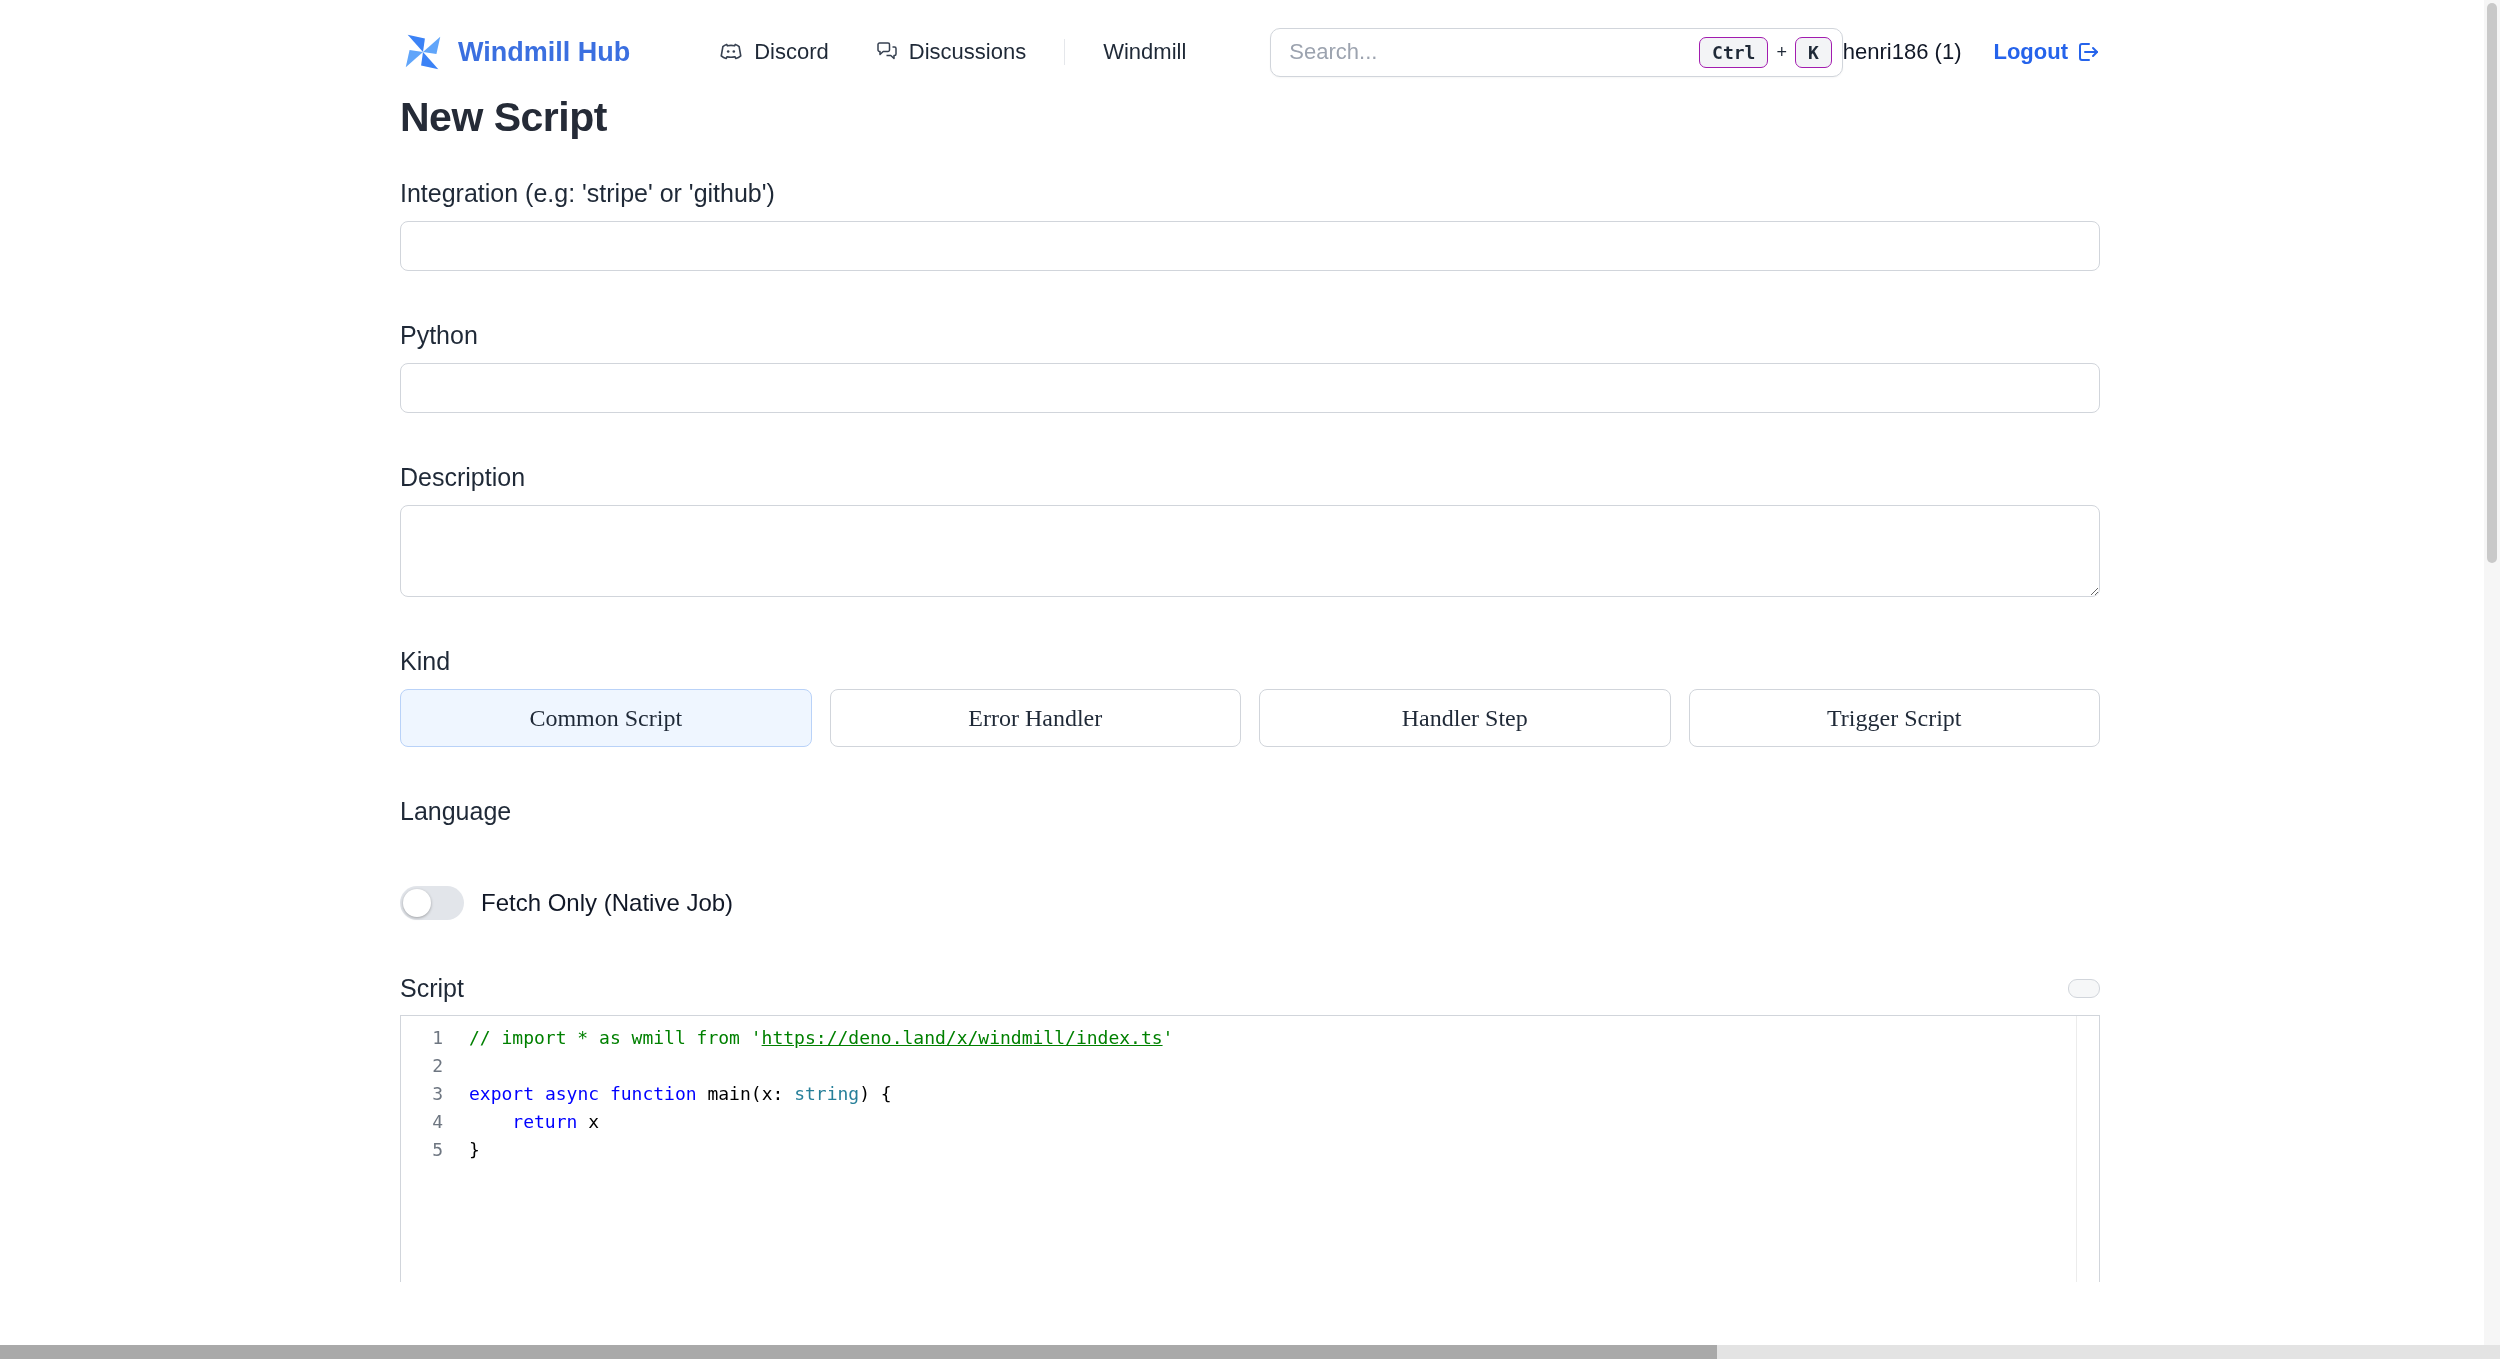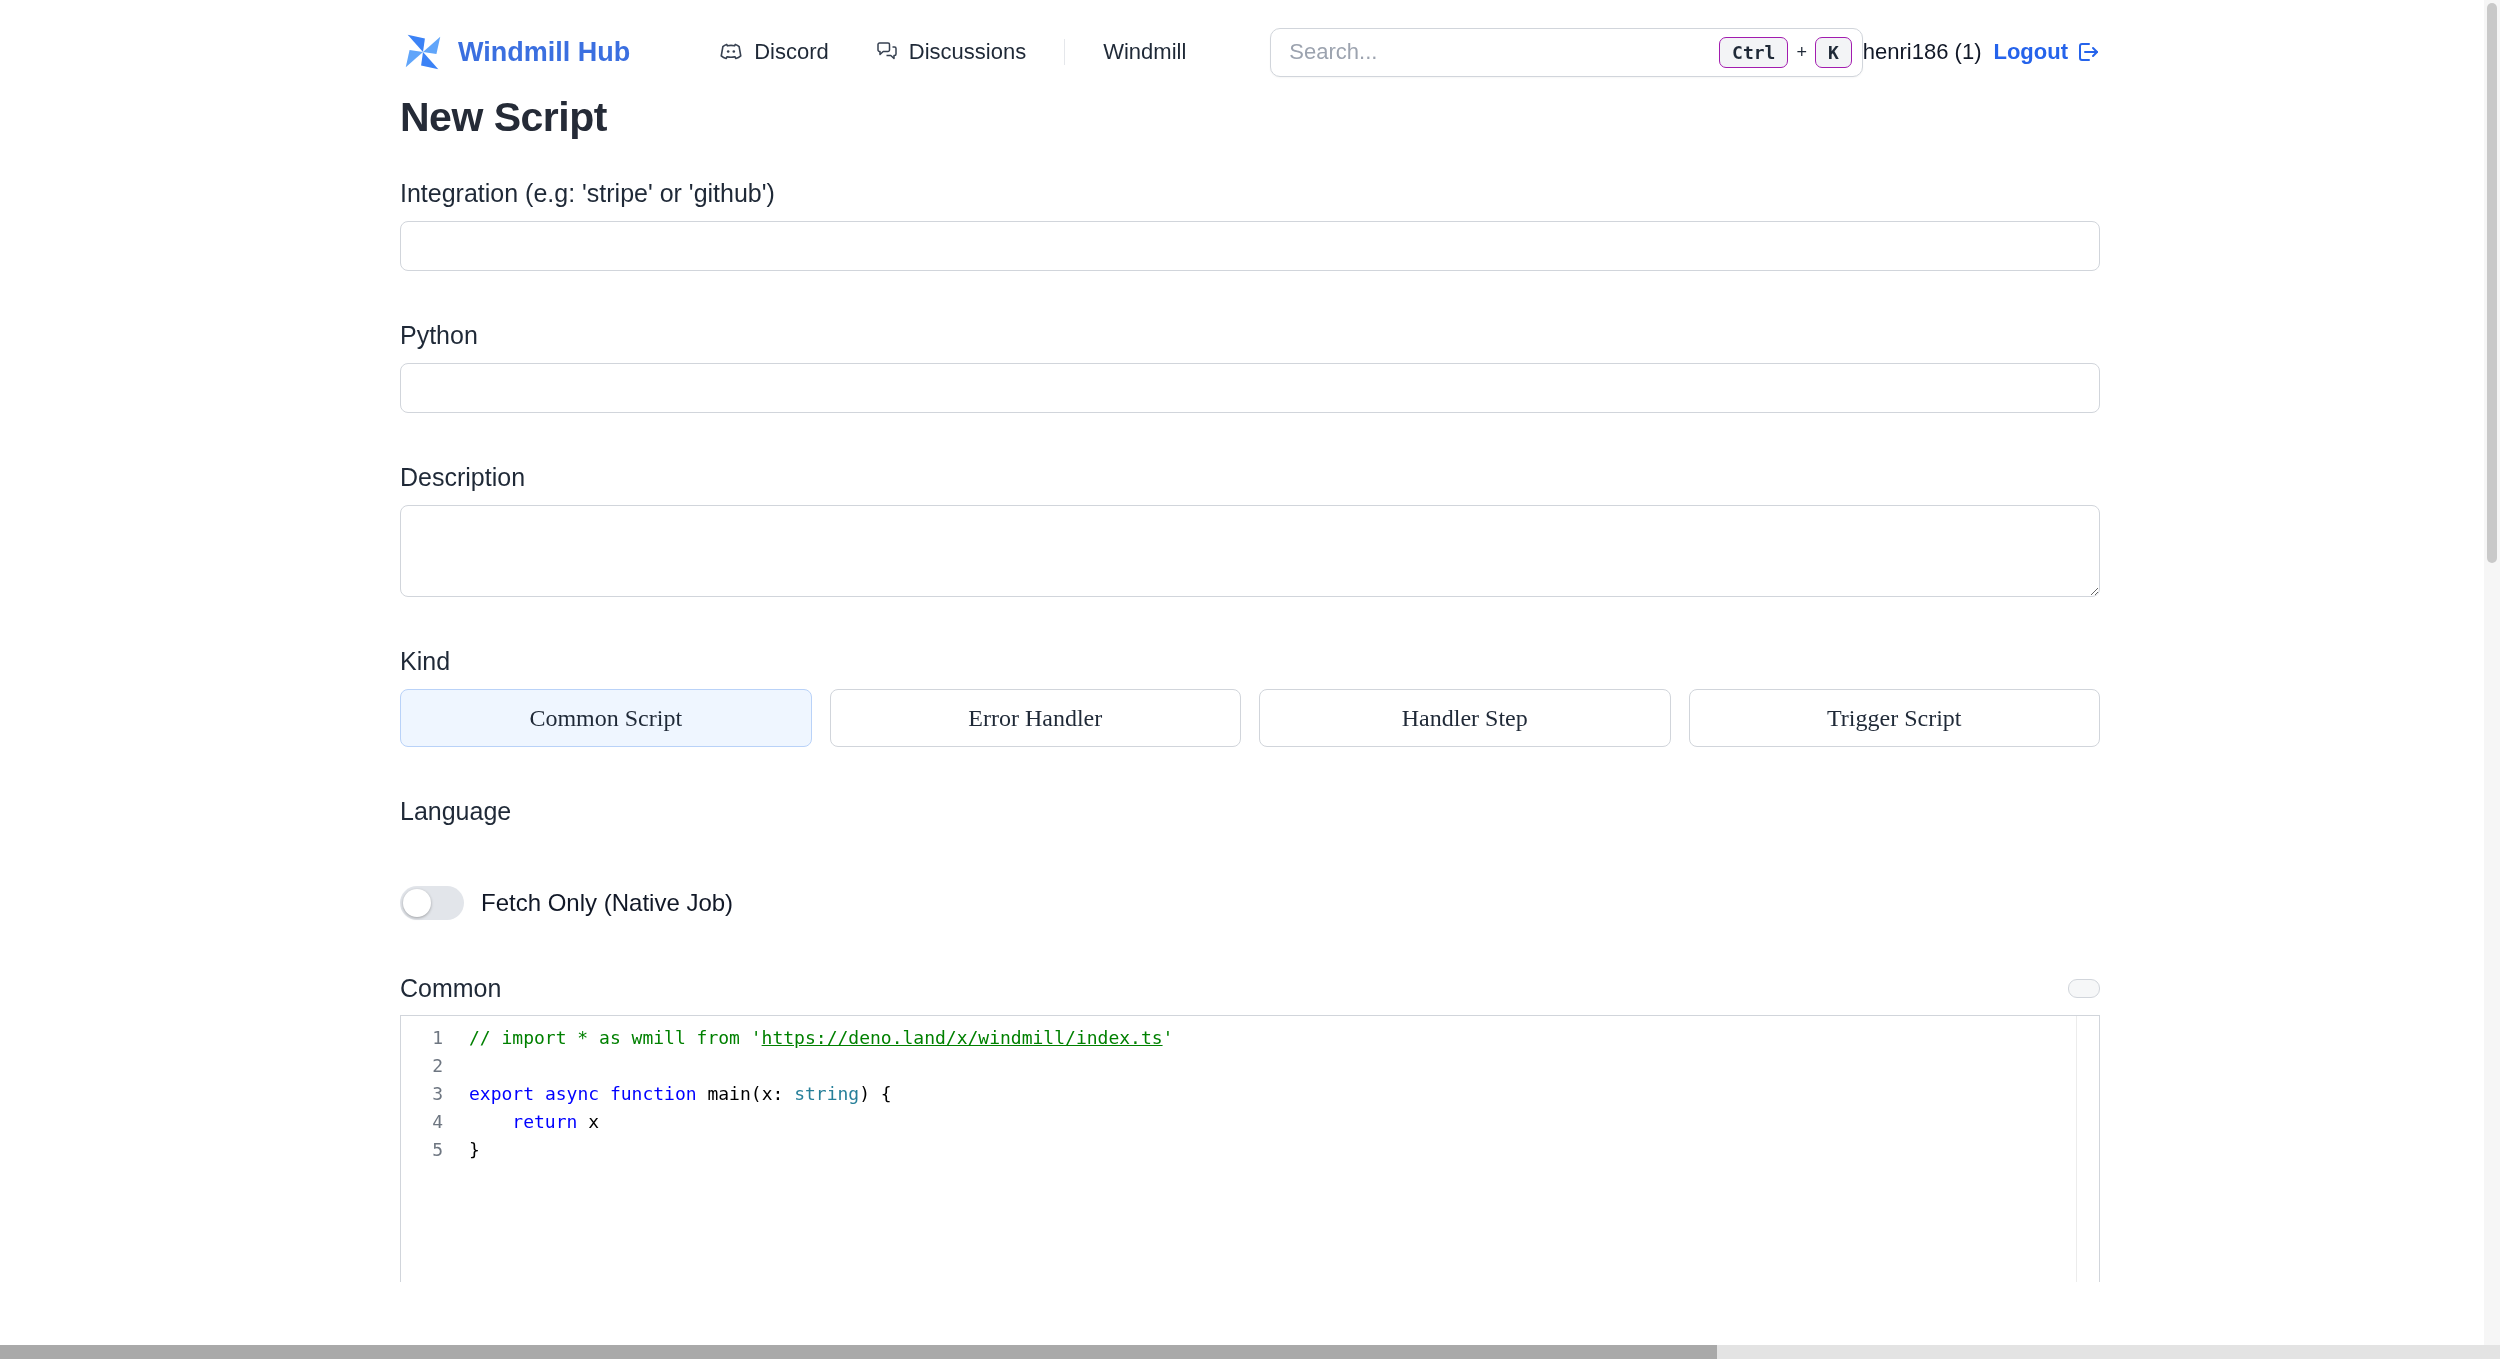--- a/index.html
+++ b/index.html
@@ -19,21 +19,21 @@
 
   .search { margin-left:84px; width:578px; height:47px; border:1px solid var(--border,#d1d5db);
     border-radius:10px; display:flex; align-items:center; padding:0 10px 0 16px; background:#fff;
     box-shadow:0 1px 2px rgba(0,0,0,0.04); }
   .search input { border:none; outline:none; flex:1; min-width:0; font-size:22px; font-family:inherit; color:#111827; background:transparent; }
   .search input::placeholder { color:var(--muted,#9ca3af); }
   .kbd { background:#f3f4f6; border:1px solid #a21caf; border-radius:7px; padding:4px 12px;
     font-family:"DejaVu Sans Mono", monospace; font-size:18px; font-weight:700; color:#1f2937; }
   .kbd-plus { margin:0 8px; font-size:18px; color:#1f2937; }
 
-  .header-right { margin-left:auto; display:flex; align-items:center; gap:12px; }
+  .header-right { margin-left:auto; display:flex; align-items:center; gap:32px; }
   .user { font-size:22px; color:#111827; white-space:nowrap; }
   .logout { display:flex; align-items:center; gap:8px; color:var(--link,#2563eb); font-size:22px; font-weight:600; cursor:pointer; text-decoration:none; white-space:nowrap; }
 
   
   .page-title { margin:16px 0 0 0; font-size:41px; font-weight:700; color:#252b37; letter-spacing:-0.5px; }
 
   .section { margin-top:50px; }
   .section.first { margin-top:38px; }
   .field-label { font-size:25px; color:#1f2937; margin-bottom:13px; }
   .text-input { display:block; width:100%; box-sizing:border-box; height:50px; border:1px solid var(--border,#d1d5db);
@@ -168,21 +168,21 @@
 
     <div class="toggle-row">
       <div class="toggle">
         <div class="toggle-knob"></div>
       </div>
       <span class="toggle-label">Fetch Only (Native Job)</span>
     </div>
 
     <div class="script-section">
       <div class="script-head">
-        <div class="field-label">Common</div>
+        <div class="field-label">Script</div>
         <div class="corner-pill"></div>
       </div>
       <div class="editor">
         <div class="editor-gutter">
             <div class="ln">1</div>
             <div class="ln">2</div>
             <div class="ln">3</div>
             <div class="ln">4</div>
             <div class="ln">5</div>
           </div>

